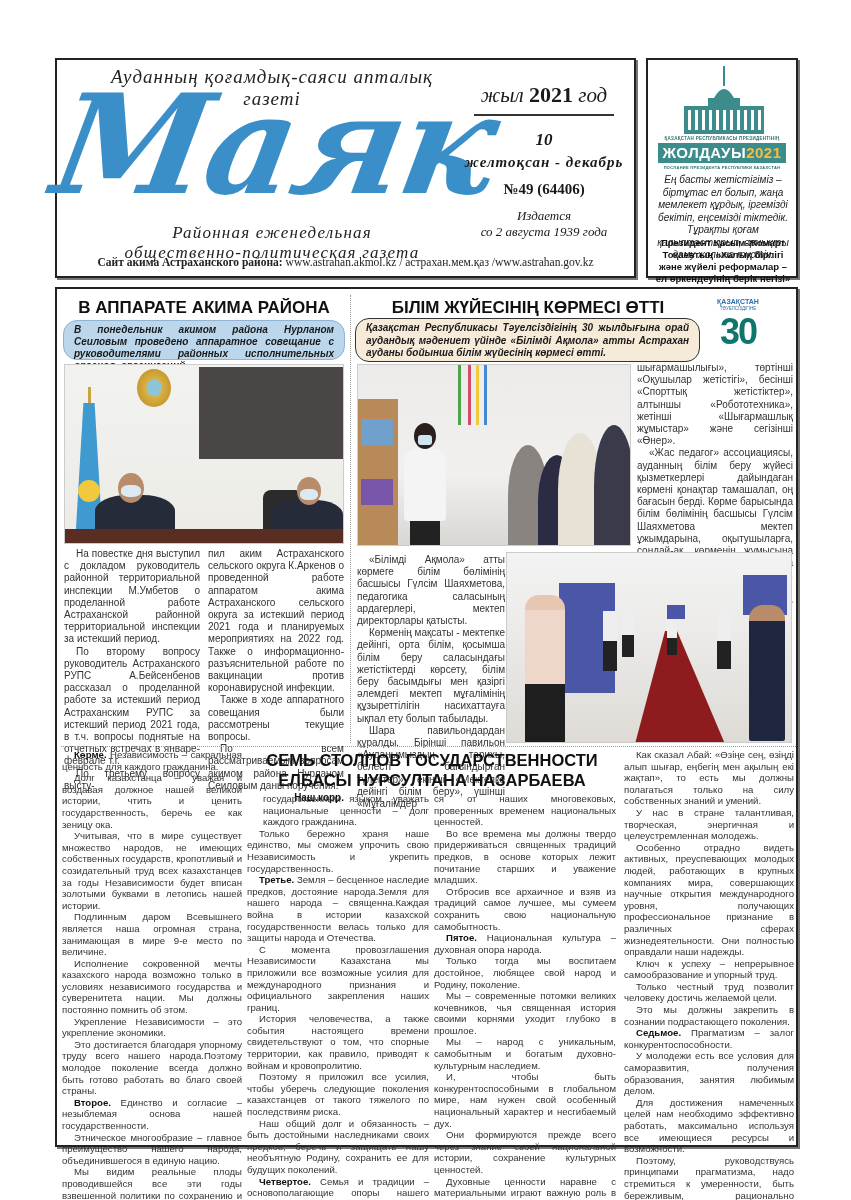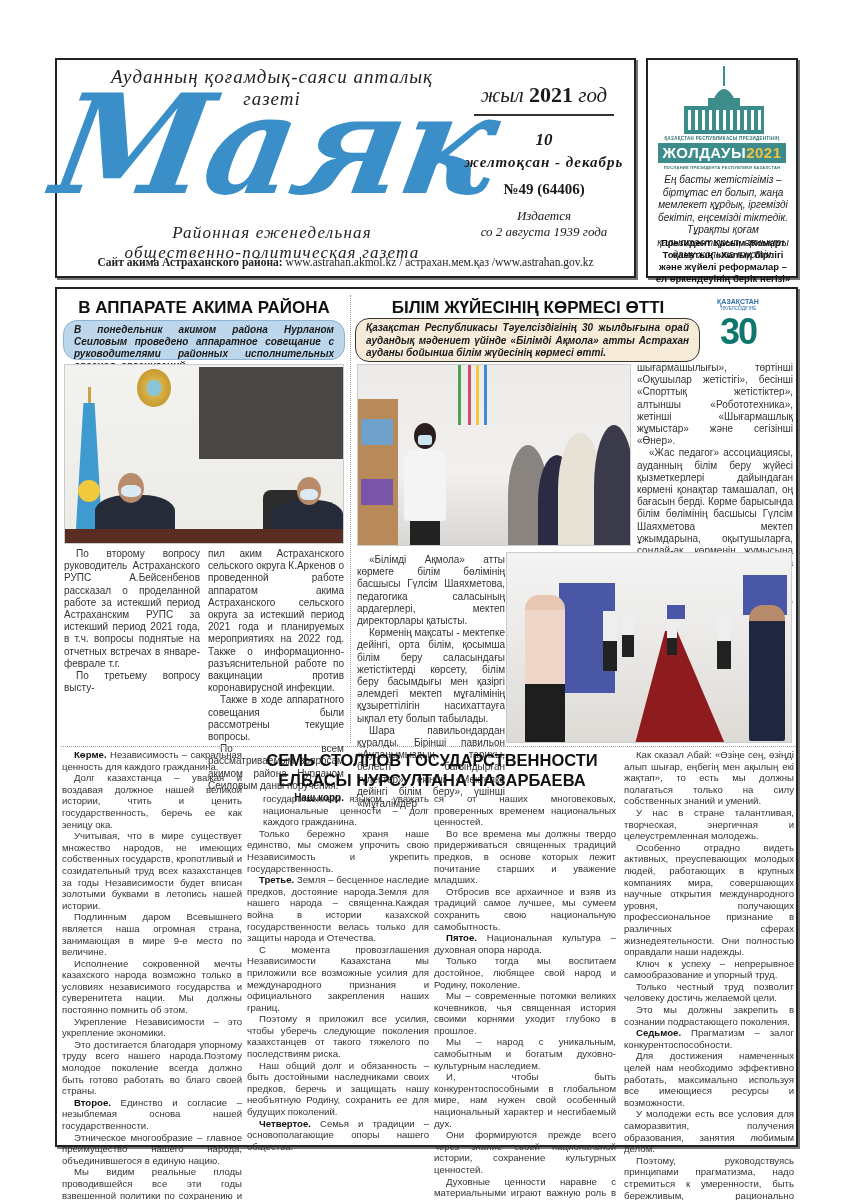--- a/index.html
+++ b/index.html
@@ -218,20 +218,21 @@
       <div class="ph-chair" style="left:198px;top:125px;width:40px;height:50px;"></div>
       <div class="ph-person" style="left:30px;top:130px;width:80px;height:40px;"></div>
       <div class="ph-head" style="left:53px;top:108px;width:26px;height:30px;"></div>
       <div class="ph-mask" style="left:56px;top:120px;width:20px;height:12px;"></div>
       <div class="ph-person" style="left:206px;top:135px;width:72px;height:36px;"></div>
       <div class="ph-head" style="left:232px;top:112px;width:24px;height:28px;"></div>
       <div class="ph-mask" style="left:235px;top:124px;width:18px;height:11px;"></div>
       <div class="ph-desk"></div>
     </div>
     <div class="a1-col1 col-text">
+      <p>На повестке дня выступил с докладом руководитель районной территориальной инспекции М.Умбетов о проделанной работе Астраханской районной территориальной инспекции за истекший период.</p>
       <p>По второму вопросу руководитель Астраханского РУПС А.Бейсенбенов рассказал о проделанной работе за истекший период Астраханским РУПС за истекший период 2021 года, в т.ч. вопросы поднятые на отчетных встречах в январе-феврале т.г.</p>
       <p>По третьему вопросу высту-</p>
     </div>
     <div class="a1-col2 col-text">
       <p style="text-indent:0">пил аким Астраханского сельского округа К.Аркенов о проведенной работе аппаратом акима Астраханского сельского округа за истекший период 2021 года и планируемых мероприятиях на 2022 год. Также о информационно-разъяснительной работе по вакцинации против коронавирусной инфекции.</p>
       <p>Также в ходе аппаратного совещания были рассмотрены текущие вопросы.</p>
       <p>По всем рассматриваемым вопросам акимом района Нурланом Сеиловым даны поручения.</p>
       <p class="sign">Наш.корр.</p>
     </div>
   </div>
@@ -311,20 +312,21 @@
       </div>
     <div class="headline">
       <div>СЕМЬ СТОЛПОВ ГОСУДАРСТВЕННОСТИ</div>
       <div>ЕЛБАСЫ НУРСУЛТАНА НАЗАРБАЕВА</div>
     </div>
     <div class="a3-col2 col-text" id="a3c2">
         <p style="text-indent: 0px; margin-left: 16px;"><span>государственным языком, уважать национальные ценности – долг каждого гражданина.</span></p>
         <p><span>Только бережно храня наше единство, мы сможем упрочить свою Независимость и укрепить государственность.</span></p>
         <p><b>Третье.</b><span> Земля – бесценное наследие предков, достояние народа.Земля для нашего народа – священна.Каждая война в истории казахской государственности велась только для защиты народа и Отечества.</span></p>
         <p><span>С момента провозглашения Независимости Казахстана мы приложили все возможные усилия для международного признания и официального закрепления наших границ.</span></p>
+        <p><span>История человечества, а также события настоящего времени свидетельствуют о том, что спорные территории, как правило, приводят к войнам и кровопролитию.</span></p>
         <p><span>Поэтому я приложил все усилия, чтобы уберечь следующие поколения казахстанцев от такого тяжелого по последствиям риска.</span></p>
         <p><span>Наш общий долг и обязанность – быть достойными наследниками своих предков, беречь и защищать нашу необъятную Родину, сохранить ее для будущих поколений.</span></p>
         <p><b>Четвертое.</b><span> Семья и традиции – основополагающие опоры нашего общества.</span></p>
       </div>
     <div class="a3-col3 col-text" id="a3c3">
         <p style="text-indent: 0px;"><span>ся от наших многовековых, проверенных временем национальных ценностей.</span></p>
         <p><span>Во все времена мы должны твердо придерживаться священных традиций предков, в основе которых лежит почитание старших и уважение младших.</span></p>
         <p><span>Отбросив все архаичное и взяв из традиций самое лучшее, мы сумеем сохранить свою национальную самобытность.</span></p>
         <p><b>Пятое.</b><span> Национальная культура – духовная опора народа.</span></p>
         <p><span>Только тогда мы воспитаем достойное, любящее свой народ и Родину, поколение.</span></p>
@@ -335,18 +337,18 @@
         <p><span>Духовные ценности наравне с материальными играют важную роль в процессе вхождения Казахстана в число 30-ти наиболее развитых стран.</span></p>
       </div>
     <div class="a3-col4 col-text" id="a3c4">
         <p><span>Как сказал Абай: «Өзіңе сең, өзіңді алып шығар, еңбегің мен ақылың екі жақтап», то есть мы должны полагаться только на силу собственных знаний и умений.</span></p>
         <p><span>У нас в стране талантливая, творческая, энергичная и целеустремленная молодежь.</span></p>
         <p><span>Особенно отрадно видеть активных, преуспевающих молодых людей, работающих в крупных компаниях мира, совершающих научные открытия международного уровня, получающих профессиональное признание в различных сферах жизнедеятельности. Они полностью оправдали наши надежды.</span></p>
         <p><span>Ключ к успеху – непрерывное самообразование и упорный труд.</span></p>
         <p><span>Только честный труд позволит человеку достичь желаемой цели.</span></p>
         <p><span>Это мы должны закрепить в сознании подрастающего поколения.</span></p>
         <p><b>Седьмое.</b><span> Прагматизм – залог конкурентоспособности.</span></p>
+        <p><span>У молодежи есть все условия для саморазвития, получения образования, занятия любимым делом.</span></p>
         <p><span>Для достижения намеченных целей нам необходимо эффективно работать, максимально используя все имеющиеся ресурсы и возможности.</span></p>
-        <p><span>У молодежи есть все условия для саморазвития, получения образования, занятия любимым делом.</span></p>
         <p><span>Поэтому, руководствуясь принципами прагматизма, надо стремиться к умеренности, быть бережливым, рационально использовать время.</span></p>
       </div>
   </div>
 </div>
 
 </body></html>

